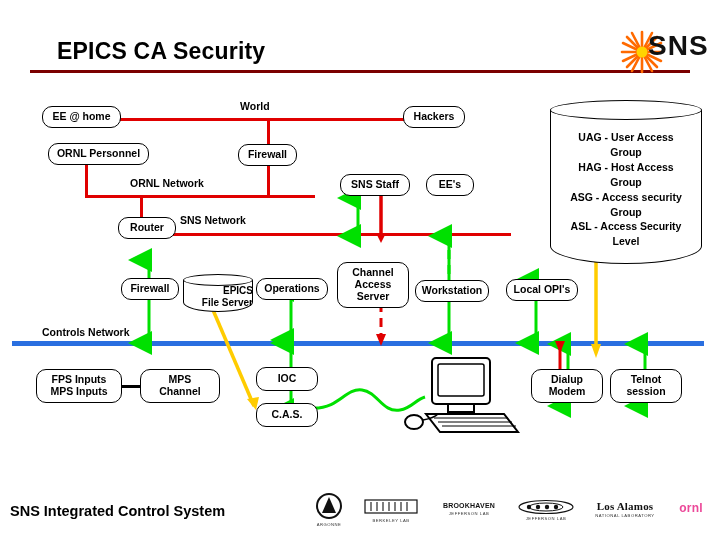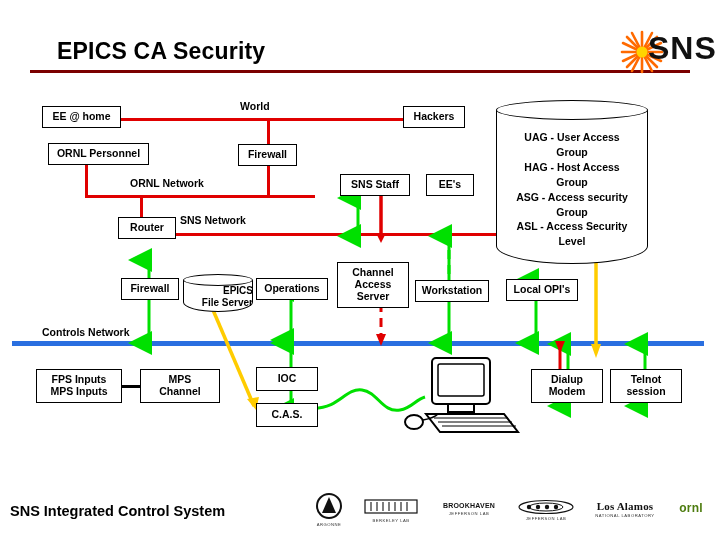--- a/index.html
+++ b/index.html
@@ -1,32 +1,32 @@
 <!DOCTYPE html>
 <html><head>
 <meta charset="utf-8">
 <style>
   html,body{margin:0;padding:0;}
   body{width:720px;height:540px;background:#ffffff;font-family:"Liberation Sans",sans-serif;overflow:hidden;position:relative;}
   .slide{position:absolute;left:0;top:0;width:720px;height:540px;}
   .title{position:absolute;left:57px;top:38px;font-size:23px;font-weight:bold;color:#000;letter-spacing:0.2px;}
   .title-rule{position:absolute;left:30px;top:70px;width:660px;height:3px;background:#7b0000;}
   .sns-logo{position:absolute;right:4px;top:24px;width:96px;height:52px;}
-  .sns-logo .word{position:absolute;left:28px;top:6px;font-size:32px;font-weight:bold;color:#111;letter-spacing:1px;font-family:"Liberation Sans",sans-serif;}
+  .sns-logo .word{position:absolute;left:28px;top:6px;font-size:28px;font-weight:bold;color:#111;letter-spacing:1px;font-family:"Liberation Sans",sans-serif;}
   .star{position:absolute;left:0px;top:6px;width:44px;height:44px;}
 
   .footer{position:absolute;left:10px;top:503px;font-size:14.5px;font-weight:bold;color:#000;}
   .logos{position:absolute;left:305px;top:492px;width:400px;height:40px;}
   .logo-box{position:absolute;top:0;height:34px;display:flex;align-items:center;justify-content:center;flex-direction:column;}
   .logo-txt{font-size:7px;font-weight:bold;color:#111;text-align:center;line-height:1.15;letter-spacing:0.2px;}
   .logo-sub{font-size:4.2px;color:#333;letter-spacing:0.5px;text-align:center;}
 
   
   .diagram{position:absolute;left:0;top:88px;width:720px;height:370px;}
-  .node{position:absolute;border:1.6px solid #000;background:#fff;border-radius:0;
+  .node{position:absolute;border:1.6px solid #000;background:#fff;border-radius:10px;
         font-size:10.5px;font-weight:bold;color:#000;text-align:center;
         display:flex;align-items:center;justify-content:center;line-height:1.12;box-sizing:border-box;padding:1px 3px;}
   .lbl{position:absolute;font-size:10.5px;font-weight:bold;color:#000;white-space:nowrap;}
   .hline{position:absolute;height:3px;background:#e00000;}
   .vline{position:absolute;width:3px;background:#e00000;}
   .ctrlnet{position:absolute;height:5px;background:#2a6fe0;left:12px;width:692px;}
   svg{overflow:visible;}
 </style>
 </head>
 <body>
@@ -161,21 +161,21 @@
       <path d="M26,58 L104,58 L118,76 L40,76 Z" fill="#fff" stroke="#000" stroke-width="2"></path>
       <g stroke="#000" stroke-width="1">
         <line x1="34" y1="62" x2="108" y2="62"></line>
         <line x1="38" y1="66" x2="112" y2="66"></line>
         <line x1="42" y1="70" x2="116" y2="70"></line>
       </g>
       <ellipse cx="14" cy="66" rx="9" ry="7" fill="#fff" stroke="#000" stroke-width="2"></ellipse>
       <path d="M23,64 C34,62 36,60 38,58" stroke="#000" stroke-width="1.5" fill="none"></path>
     </svg>
 
-    <div style="position:absolute;left:496px;top:12px;width:152px;height:164px;">
+    <div style="position:absolute;left:550px;top:12px;width:152px;height:164px;">
       <div style="position:absolute;left:0;top:10px;width:152px;height:154px;border:1.6px solid #000;border-radius:0 0 76px 76px/0 0 18px 18px;background:#fff;box-sizing:border-box;"></div>
       <div style="position:absolute;left:0;top:0;width:152px;height:20px;border:1.6px solid #000;border-radius:50%;background:#fff;box-sizing:border-box;"></div>
       <div style="position:absolute;left:4px;top:30px;width:144px;text-align:center;font-size:10.5px;font-weight:bold;line-height:1.42;color:#000;">
         <div>UAG - User Access</div>
         <div>Group</div>
         <div>HAG - Host Access</div>
         <div>Group</div>
         <div>ASG - Access security</div>
         <div>Group</div>
         <div>ASL - Access Security</div>
@@ -228,17 +228,17 @@
       </svg>
       <div class="logo-sub">JEFFERSON LAB</div>
     </div>
 
     <div class="logo-box" style="left:278px;width:84px;">
       <div class="logo-txt" style="font-size:11px;font-family:'Liberation Serif',serif;">Los Alamos</div>
       <div class="logo-sub">NATIONAL LABORATORY</div>
     </div>
 
     <div class="logo-box" style="left:366px;width:40px;">
-      <div class="logo-txt" style="font-size:12px;color:#4d7c0f;">ornl</div>
+      <div class="logo-txt" style="font-size:12px;color:#ec4899;">ornl</div>
     </div>
   </div>
 
 </div>
 
 </body></html>

